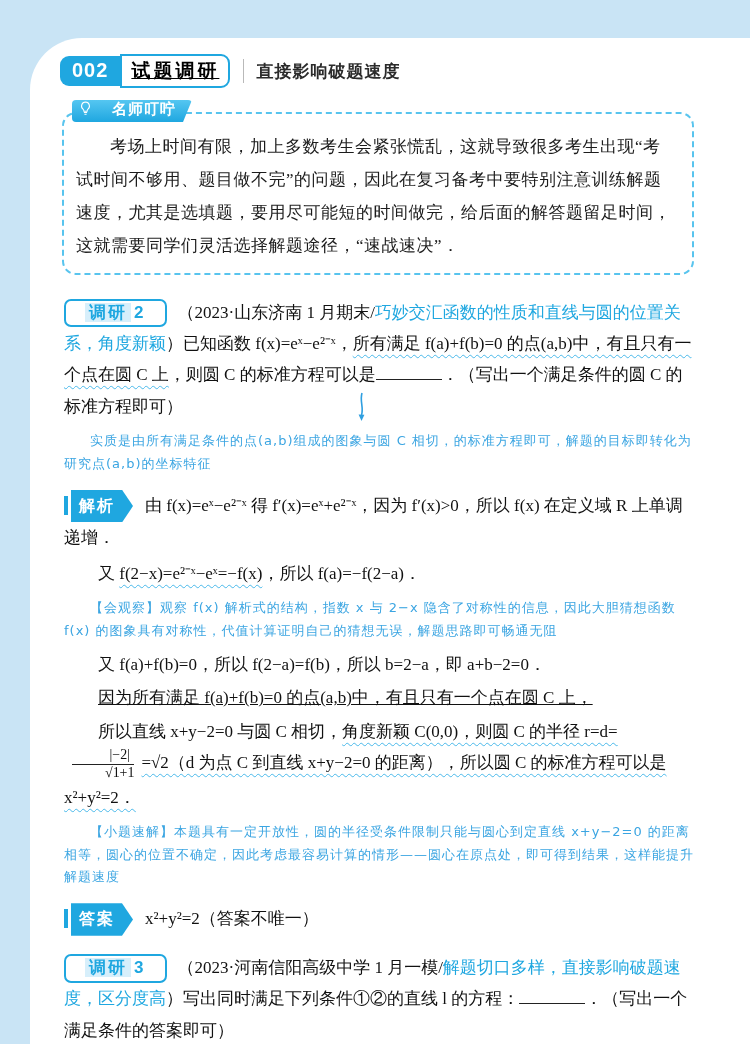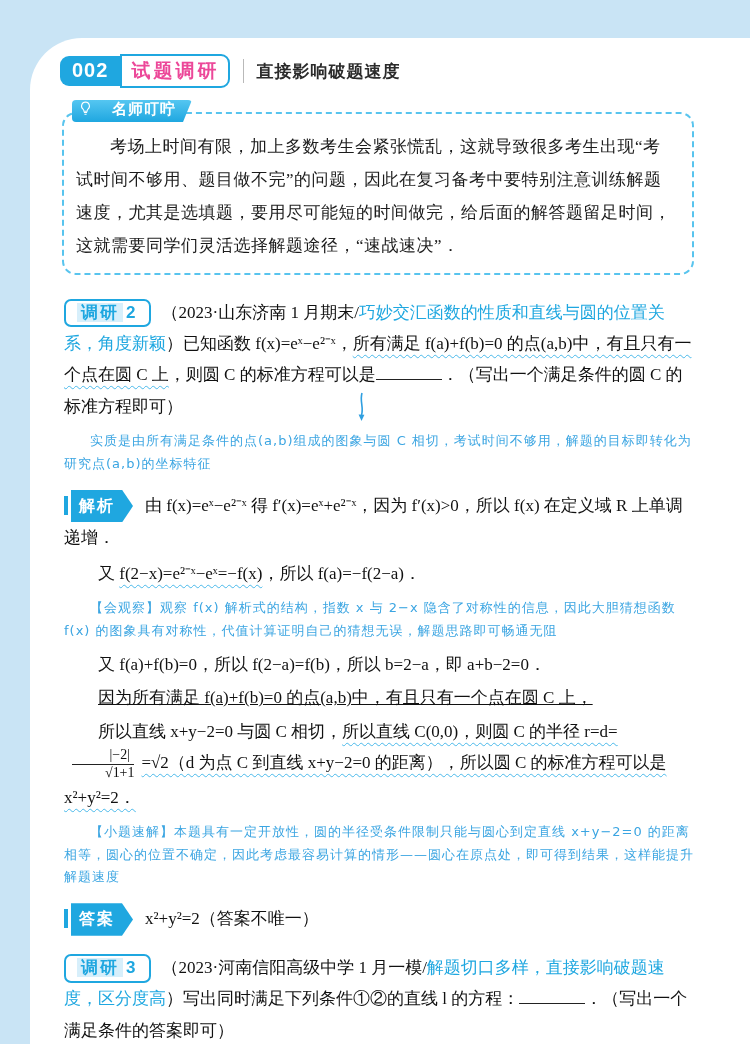--- a/index.html
+++ b/index.html
@@ -5,42 +5,42 @@
   html,body{margin:0;padding:0;}
   body{width:750px;height:1044px;background:#c9e4f5;overflow:hidden;position:relative;
        font-family:"Liberation Serif",serif;}
   .page{position:absolute;left:30px;top:38px;width:720px;height:1006px;background:#ffffff;
         border-top-left-radius:52px;}
 
   
   .header{display:flex;align-items:center;margin:16px 0 0 30px;font-family:"Liberation Sans",sans-serif;}
   .pagenum{background:#1fa7e0;color:#fff;font-weight:bold;font-size:20px;padding:3px 12px 4px;
            border-radius:9px 0 0 9px;letter-spacing:1px;}
-  .brand{border:2px solid #1fa7e0;color:#ec4899;background:#fff;font-weight:bold;font-size:19px;
-         padding:2px 9px;border-radius:0 9px 9px 0;letter-spacing:3px;}
+  .brand{border:2px solid #1fa7e0;color:#000000;background:#fff;font-weight:bold;font-size:19px;
+         padding:2px 9px;border-radius:0 9px 9px 0;letter-spacing:3px;text-decoration:underline;}
   .hdiv{width:1px;height:24px;background:#b9b9b9;margin:0 12px 0 13px;}
   .tagline{color:#2b2b2b;font-weight:bold;font-size:17px;letter-spacing:1px;}
 
   
   .tipbox{position:relative;margin:24px 56px 0 32px;border:2px dashed #58c4ee;border-radius:14px;
           padding:16px 14px 10px 12px;}
   .tiptag{position:absolute;top:-14px;left:8px;background:linear-gradient(#55c6f1,#1fa7e0);
           color:#fff;font-family:"Liberation Sans",sans-serif;font-weight:bold;font-size:15px;
           padding:0 16px 3px 7px;border-radius:4px;display:inline-flex;align-items:center;gap:20px;
           clip-path:polygon(0 0,100% 0,calc(100% - 9px) 100%,0 100%);letter-spacing:1px;}
   .tipbody{margin:0;font-size:17px;line-height:1.95;color:#1c1c1c;text-indent:2em;letter-spacing:.5px;}
 
   
   .para{margin:12px 56px 0 34px;font-size:17px;line-height:1.85;color:#111;}
   .ind{text-indent:2em;}
   .note{margin:8px 50px 0 34px;color:#3ba5e2;font-family:"DejaVu Sans",sans-serif;
         font-size:13px;line-height:1.75;text-indent:2em;letter-spacing:1px;}
 
   
-  .lbadge{display:inline-block;border:2px solid #1fa7e0;border-radius:7px;padding:0 11px 1px;
+  .lbadge{display:inline-block;border:2px solid #1fa7e0;border-radius:7px;padding:0 19px 1px;
           color:#1fa7e0;font-family:"Liberation Sans",sans-serif;font-weight:bold;font-size:17px;
           margin-right:10px;line-height:1.4;}
   .lb1{background:#d7effb;padding:0 4px;letter-spacing:2px;}
   .lb2{padding:0 3px;}
 
   
   .tagbar{display:inline-block;width:4px;height:19px;background:#1fa7e0;margin-right:3px;vertical-align:-4px;}
   .tagbadge{display:inline-block;color:#fff;background:#1fa7e0;font-family:"Liberation Sans",sans-serif;
             font-weight:bold;font-size:16px;padding:1px 18px 2px 8px;margin-right:12px;letter-spacing:2px;
             clip-path:polygon(0 0,calc(100% - 11px) 0,100% 50%,calc(100% - 11px) 100%,0 100%);}
@@ -86,30 +86,30 @@
   <div class="para p2wrap" style="margin-top:22px;">
     <span class="lbadge"><span class="lb1">调研</span><span class="lb2">2</span></span><span><span>（2023·山东济南 1 月期末/</span><span class="hl">巧妙交汇函数的性质和直线与圆的位置关系，角度新颖</span><span>）已知函数 f(x)=eˣ−e²⁻ˣ，</span><span class="wavy">所有满足 f(a)+f(b)=0 的点(a,b)中，有且只有一个点在圆 C 上</span><span>，则圆 C 的标准方程可以是</span><span class="blank"></span><span>．（写出一个满足条件的圆 C 的标准方程即可）</span></span>
     <span class="downarrow">
       <svg width="12" height="30" viewBox="0 0 12 30">
           <path d="M6 1 C 3.5 9, 8 16, 5.5 23" fill="none" stroke="#2f9fe0" stroke-width="1.6"></path>
           <path d="M5.5 29 L 2.6 22.5 L 8.4 22.8 Z" fill="#2f9fe0"></path>
         </svg>
     </span>
   </div>
 
-  <p class="note">实质是由所有满足条件的点(a,b)组成的图象与圆 C 相切，考试时间不够用，解题的目标即转化为研究点(a,b)的坐标特征</p>
+  <p class="note">实质是由所有满足条件的点(a,b)组成的图象与圆 C 相切，的标准方程即可，解题的目标即转化为研究点(a,b)的坐标特征</p>
 
   <div class="para" style="margin-top:14px;">
     <span class="tagbar"></span><span class="tagbadge">解析</span><span><span>由 f(x)=eˣ−e²⁻ˣ 得 f′(x)=eˣ+e²⁻ˣ，因为 f′(x)&gt;0，所以 f(x) 在定义域 R 上单调递增．</span></span>
   </div>
   <p class="para ind" style="margin-top:4px;"><span>又 </span><span class="wavy">f(2−x)=e²⁻ˣ−eˣ=−f(x)</span><span>，所以 f(a)=−f(2−a)．</span></p>
   <p class="note">【会观察】观察 f(x) 解析式的结构，指数 x 与 2−x 隐含了对称性的信息，因此大胆猜想函数 f(x) 的图象具有对称性，代值计算证明自己的猜想无误，解题思路即可畅通无阻</p>
   <p class="para ind" style="margin-top:6px;">又 f(a)+f(b)=0，所以 f(2−a)=f(b)，所以 b=2−a，即 a+b−2=0．</p>
   <p class="para ind" style="margin-top:2px;text-decoration:underline;">因为所有满足 f(a)+f(b)=0 的点(a,b)中，有且只有一个点在圆 C 上，</p>
-  <p class="para ind" style="margin-top:2px;"><span>所以直线 x+y−2=0 与圆 C 相切，</span><span class="wavy">所以直线 C(0,0)，则圆 C 的半径 r=d=</span><span class="frac">
+  <p class="para ind" style="margin-top:2px;"><span>所以直线 x+y−2=0 与圆 C 相切，</span><span class="wavy">角度新颖 C(0,0)，则圆 C 的半径 r=d=</span><span class="frac">
         <span class="num">|−2|</span>
         <span class="den">√1+1</span>
       </span><span class="wavy">=√2（d 为点 C 到直线 x+y−2=0 的距离），所以圆 C 的标准方程可以是 x²+y²=2．</span></p>
   <p class="note">【小题速解】本题具有一定开放性，圆的半径受条件限制只能与圆心到定直线 x+y−2=0 的距离相等，圆心的位置不确定，因此考虑最容易计算的情形——圆心在原点处，即可得到结果，这样能提升解题速度</p>
 
   <div class="para" style="margin-top:14px;">
     <span class="tagbar"></span><span class="tagbadge">答案</span><span>x²+y²=2（答案不唯一）</span>
   </div>
 
   <div class="para" style="margin-top:16px;">

